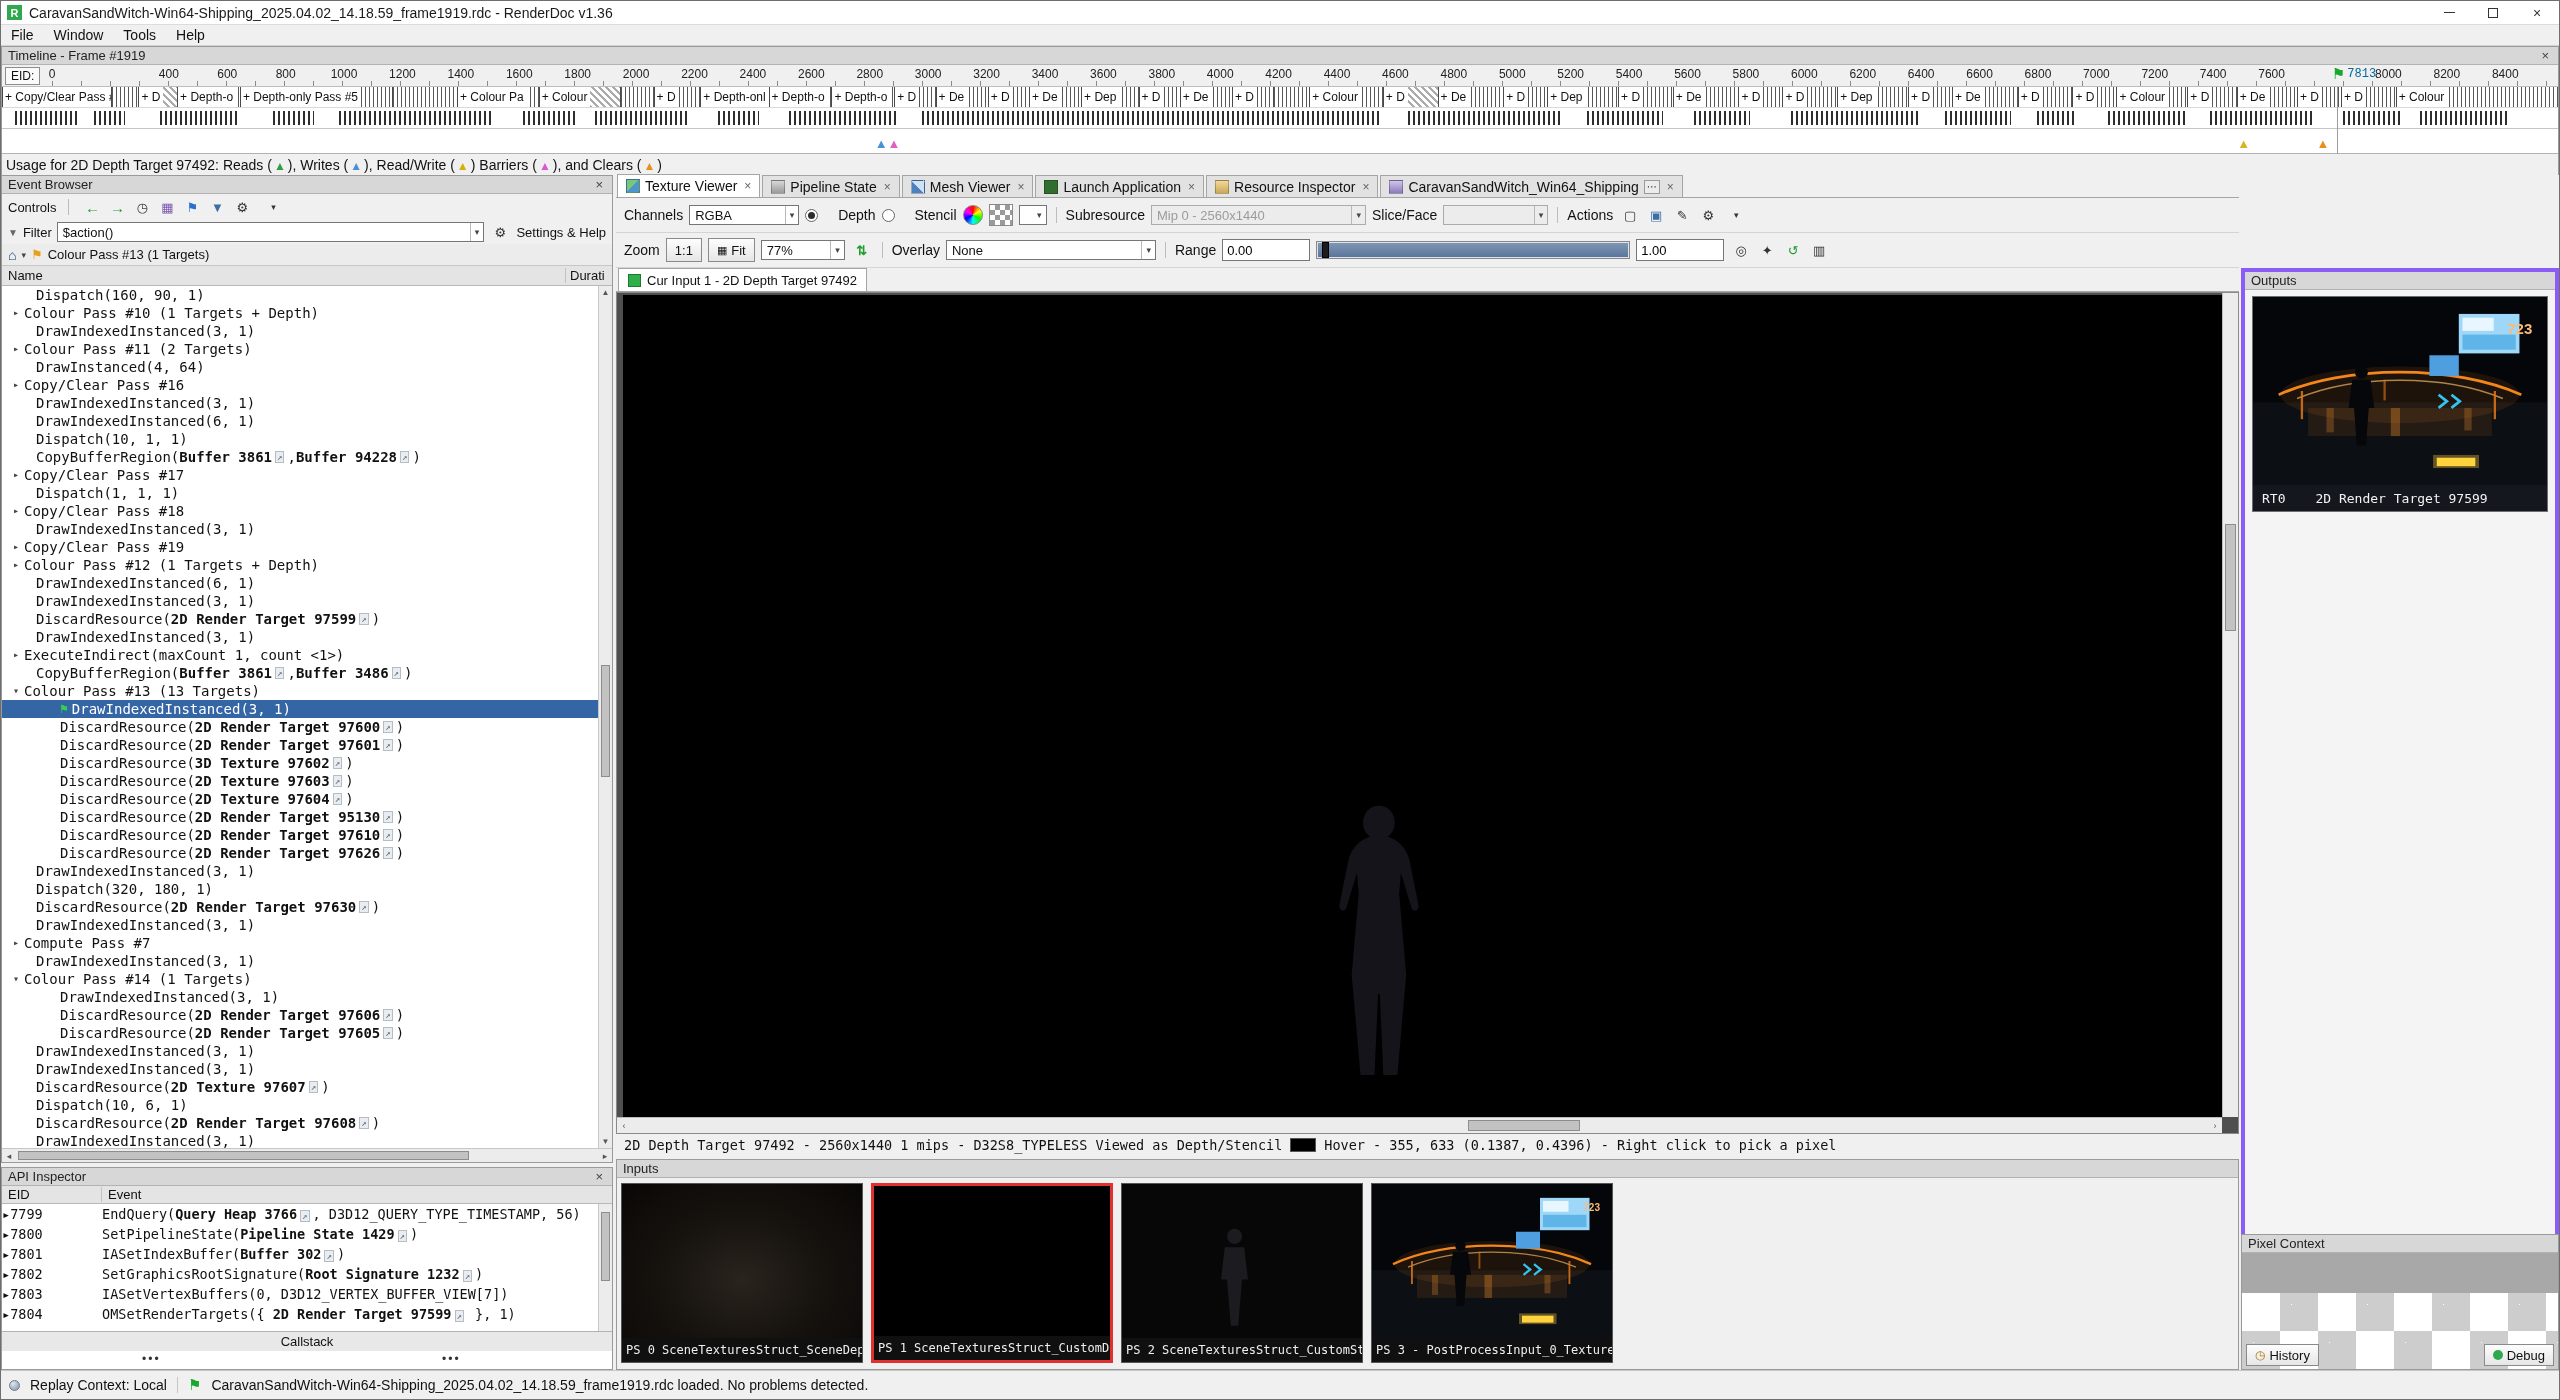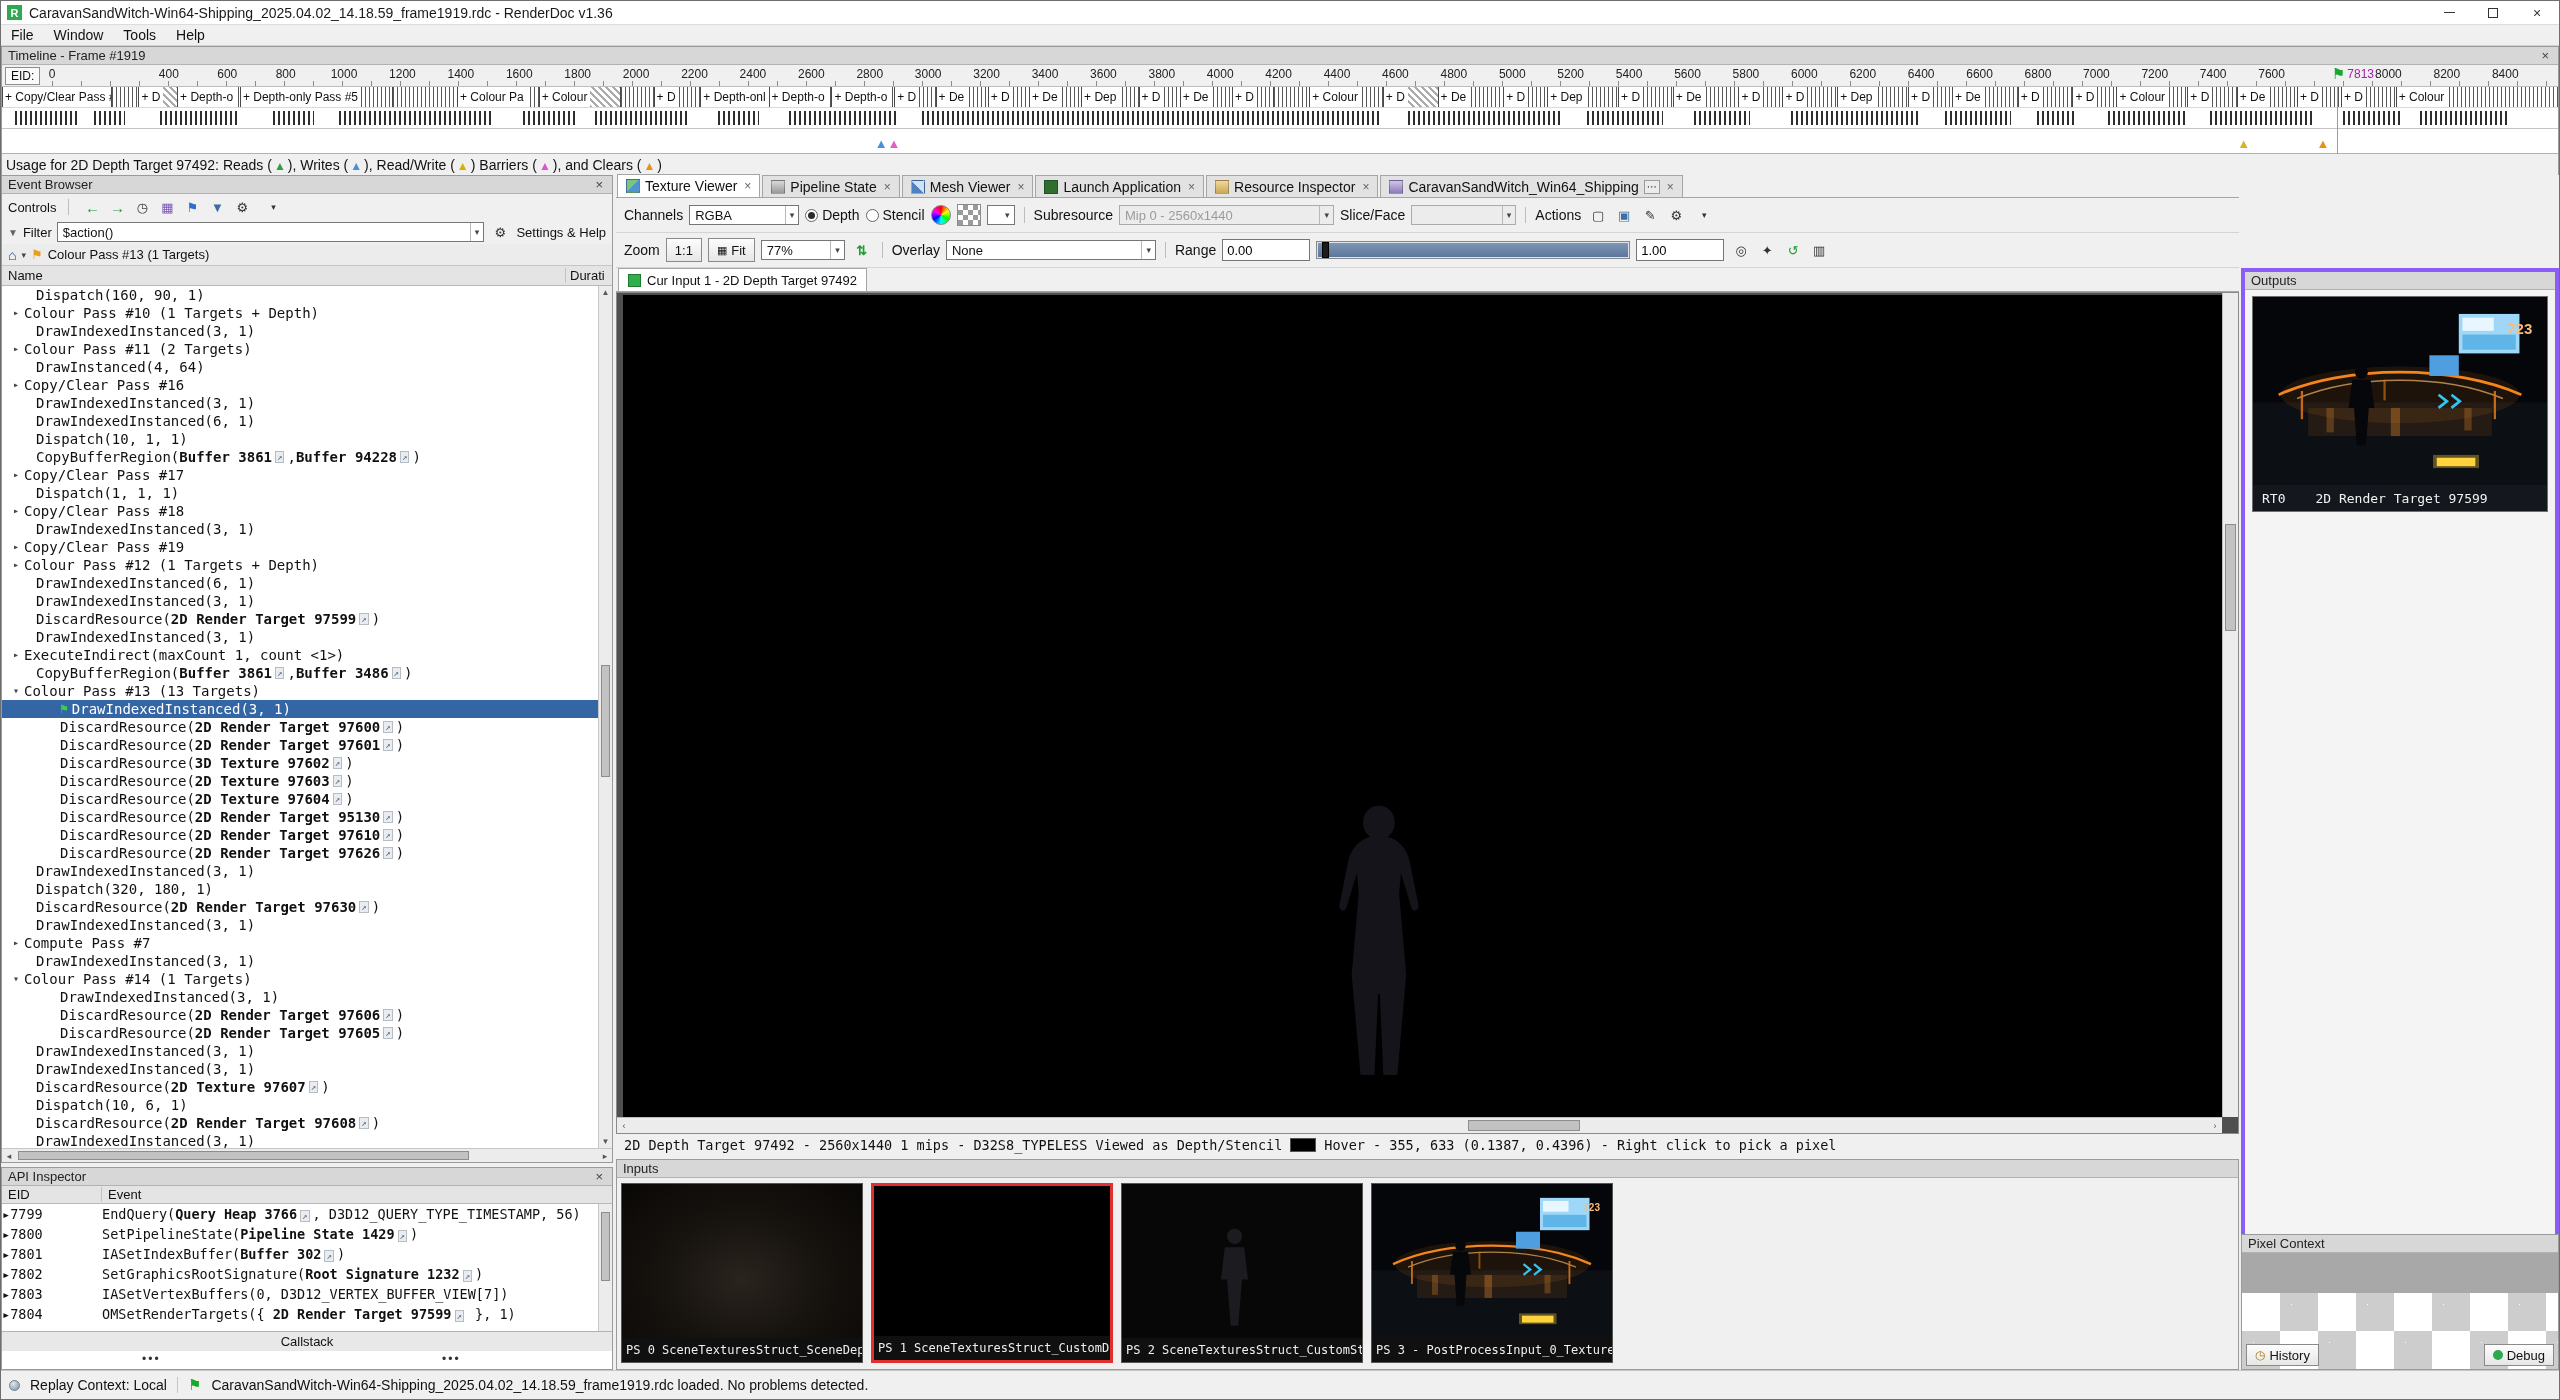--- a/index.html
+++ b/index.html
@@ -29,21 +29,21 @@
   .dock-close { margin-left:auto; color:#444; font-size:13px; padding:0 3px; }
   .ruler { position:relative; height:22px; background:#f0f0f0; border-bottom:1px solid #bdbdbd; }
   .eid-box { position:absolute; left:3px; top:2px; border:1px solid #8d8d8d; background:#fafafa;
     font-size:12px; padding:0 5px; line-height:16px; }
   .ruler-scale { position:absolute; left:50px; right:6px; top:0; bottom:0; }
   .rtick { position:absolute; top:2px; transform:translateX(-50%); font-size:12px; color:#222; }
   .minor-ticks { position:absolute; left:0; right:0; bottom:0; height:5px;
     background:repeating-linear-gradient(90deg,#8a8a8a 0 1px,transparent 1px 29px); }
   .flag-wrap { position:absolute; top:1px; display:flex; align-items:center; gap:2px; transform:translateX(-2px); }
   .flag-glyph { color:#17a82c; font-size:15px; line-height:15px; }
-  .flag-label { font-size:12px; color:#a21caf; }
+  .flag-label { font-size:12px; color:#0369a1;font-family:Liberation Mono, monospace; }
   .tl-rowA { display:flex; height:21px; background:#fff; border-bottom:1px solid #dadada; overflow:hidden; }
   .seg { position:relative; border-left:1px solid #4a4a4a; overflow:hidden; white-space:nowrap;
     background:repeating-linear-gradient(90deg,rgba(45,45,45,.8) 0 1px,transparent 1px 4px); }
   .seg.hatch { background:repeating-linear-gradient(45deg,#ababab 0 2px,#ffffff 2px 5px); }
   .seg-label { position:relative; display:inline-block; background:#fff; font-size:12px;
     line-height:20px; padding:0 3px 0 2px; color:#111; }
   .tl-rowB { position:relative; height:21px; background:#fff; border-bottom:1px solid #c4c4c4; }
   .cluster { position:absolute; top:3px; bottom:3px;
     background:repeating-linear-gradient(90deg,#2e2e2e 0 2px,transparent 2px 5px); }
   .tl-markers { position:relative; height:25px; background:#fff; border-bottom:1px solid #b2b2b2; }
@@ -132,21 +132,21 @@
   .ti-launch-application { background:#2f6e2f; }
   .ti-resource-inspector { background:linear-gradient(#f2d999,#caa85a); }
   .ti-capture { background:linear-gradient(#cfc4e8,#8d7bbf); }
   .tx { color:#666; font-size:12px; margin-left:2px; }
   .tovf { border:1px solid #9a9a9a; background:#ececec; font-size:10px; line-height:12px; padding:0 2px; }
 
   .tv-toolbar { height:35px; display:flex; align-items:center; gap:6px; padding:16px 8px;
     background:#f0f0f0; border-bottom:1px solid #d4d4d4; font-size:14px; }
   .btn { background:linear-gradient(#fdfdfd,#e6e6e6); border:1px solid #8a8a8a; height:24px;
     display:inline-flex; align-items:center; justify-content:center; padding:0 8px; font-size:13px; }
-  .radio { display:inline-flex; align-items:center; gap:4px; }
+  .radio { display:inline-flex; align-items:center; gap:20px; }
   .rdot { width:13px; height:13px; border:1px solid #666; border-radius:50%; background:#fff; position:relative; }
   .rdot.on::after { content:""; position:absolute; inset:2px; border-radius:50%; background:#2c2c2c; }
   .colorwheel { width:20px; height:20px; border-radius:50%; border:1px solid #888;
     background:conic-gradient(#f00,#ff0,#0f0,#0ff,#00f,#f0f,#f00); }
   .checkerbtn { width:24px; height:22px; border:1px solid #8a8a8a; background-color:#fff;
     background-image:linear-gradient(45deg,#9a9a9a 25%,transparent 25%,transparent 75%,#9a9a9a 75%),
       linear-gradient(45deg,#9a9a9a 25%,transparent 25%,transparent 75%,#9a9a9a 75%);
     background-size:10px 10px; background-position:0 0,5px 5px; }
   .icon-flip-y { color:#1f9d2f; font-weight:bold; }
   .icon-reset-range { color:#1f9d2f; }

